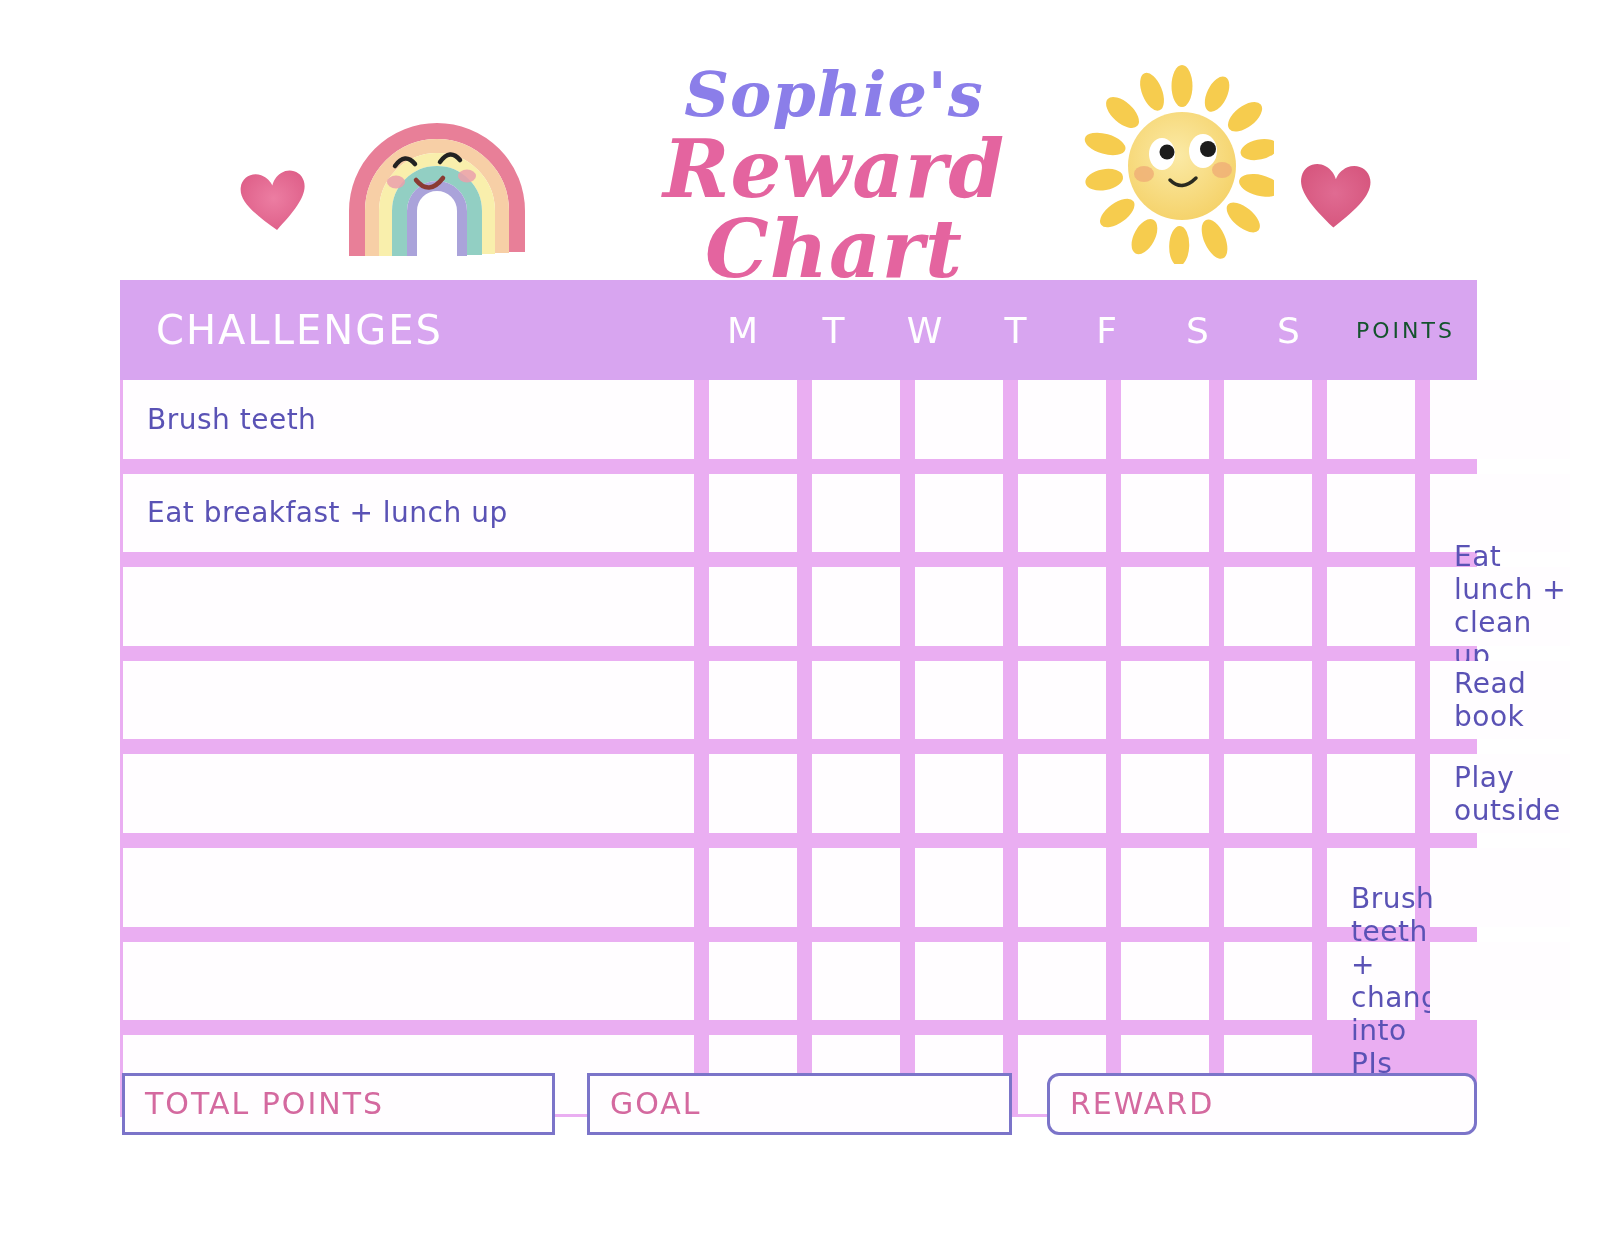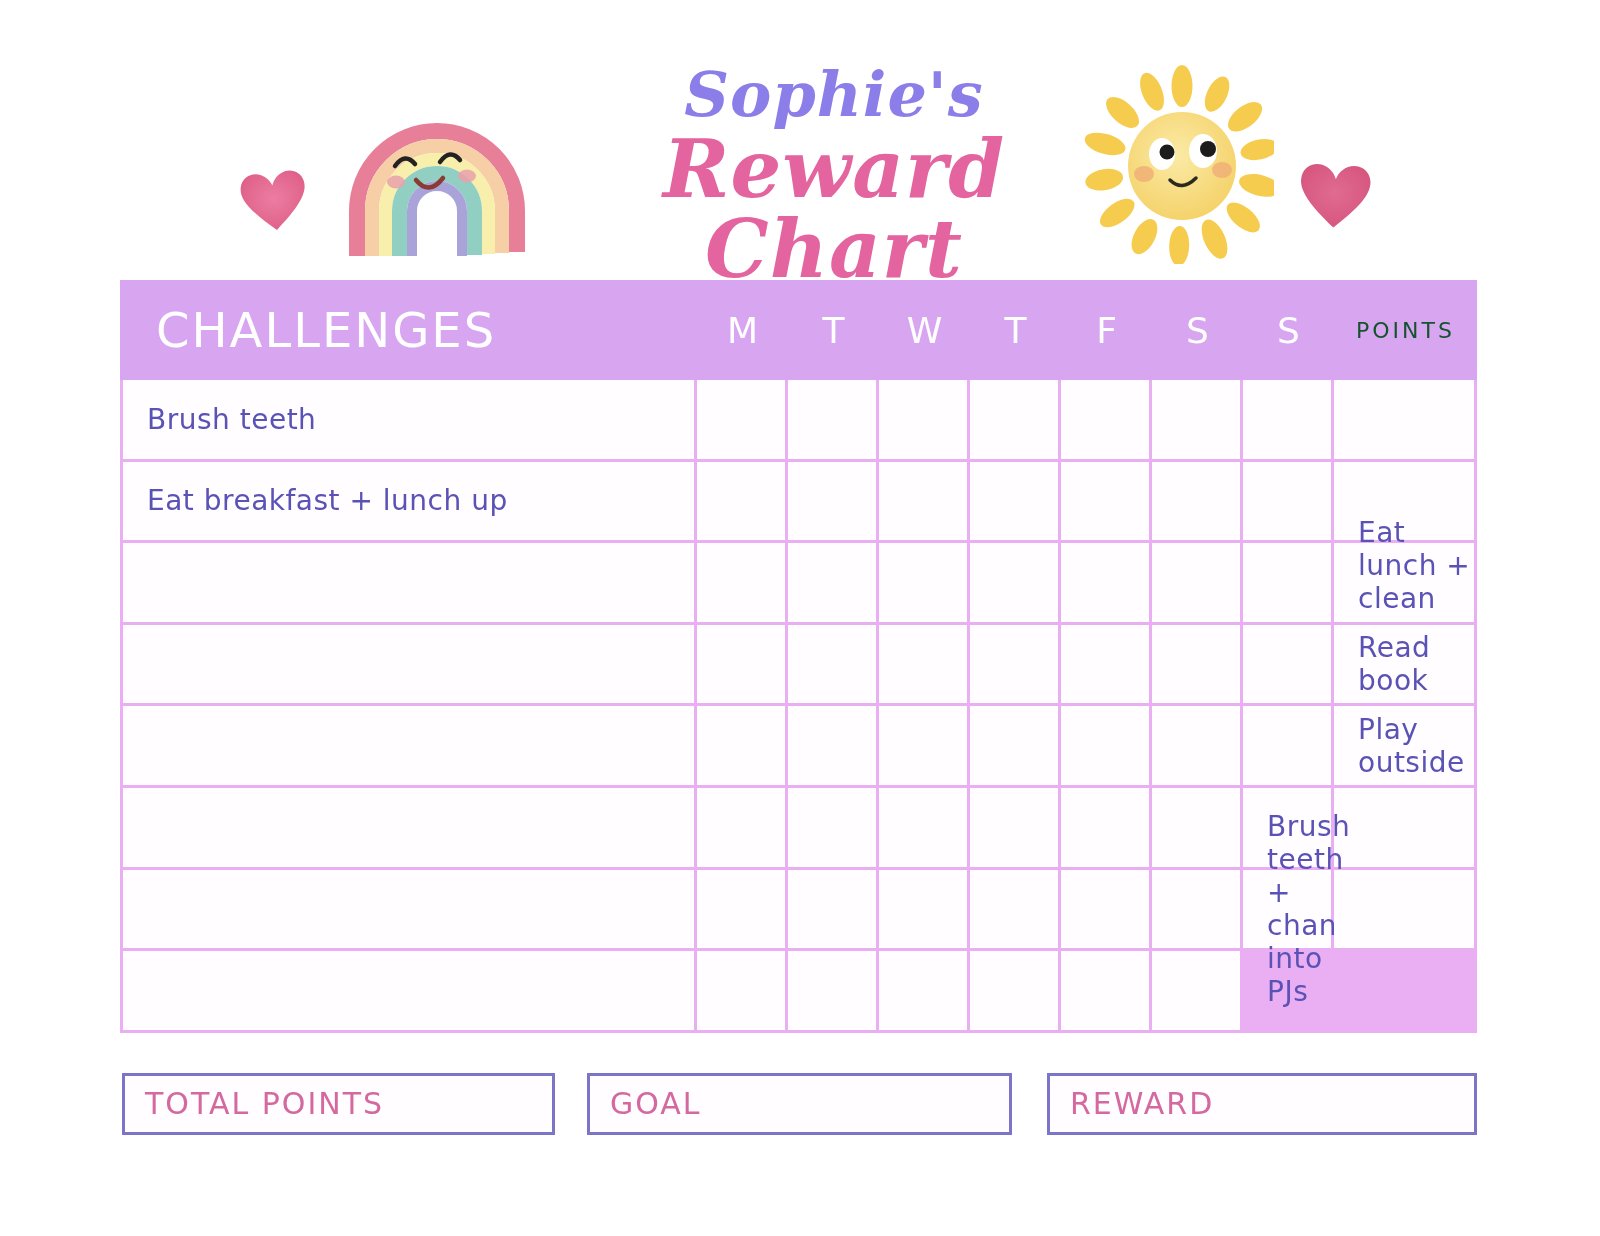--- a/index.html
+++ b/index.html
@@ -24,47 +24,47 @@
   .rainbow{left:340px;top:106px;width:195px;height:152px;}
   .sun{left:1062px;top:44px;width:212px;height:220px;}
 
   
   .table{left:120px;top:280px;width:1357px;}
   .thead{
     height:100px;background:#d8a5f0;display:grid;
     grid-template-columns:577px repeat(7,91px) 1fr;align-items:center;
   }
   .thead .challenges{
-    padding-left:36px;color:#fff;font-size:48px;letter-spacing:2px;font-weight:500;
+    padding-left:36px;color:#fff;font-size:40px;letter-spacing:2px;font-weight:500;
   }
   .thead .day{color:#fff;font-size:36px;text-align:center;font-weight:500;}
   .thead .points{color:#14532d;font-size:22px;text-align:center;letter-spacing:3px;}
   .tbody{
     display:grid;
     grid-template-columns:571px repeat(7,88px) 140px;
     grid-auto-rows:78.6px;
-    gap:3px;background:#eaaef2;border:3px solid #eaaef2;border-top:none;
+    gap:15px;background:#eaaef2;border:3px solid #eaaef2;border-top:none;
   }
   .cell{background:#fffdff;}
   .cell.label{
     display:flex;align-items:center;padding-left:24px;
     color:#5a52b5;font-size:28px;letter-spacing:0.5px;
   }
 
   
   .fbox{
     top:1073px;height:62px;border:3px solid #7b74c9;background:#fffdff;
     box-sizing:border-box;
   }
   .fbox .flabel{
     margin:10px 0 0 20px;color:#d4699f;font-size:30px;letter-spacing:2px;font-weight:500;
   }
   .fbox.total{left:122px;width:433px;}
   .fbox.goal{left:587px;width:425px;}
-  .fbox.reward{left:1047px;width:430px;}
+  .fbox.reward{left:1047px;width:430px;border-radius:12px;}
 </style>
 </head>
 <body>
 
 <svg class="abs heart-left" viewBox="0 0 100 95">
   <defs>
     <radialGradient id="hg1" cx="50%" cy="45%" r="65%">
       <stop offset="0%" stop-color="#ec7da2"></stop>
         <stop offset="100%" stop-color="#dd5c86"></stop>
     </radialGradient>

